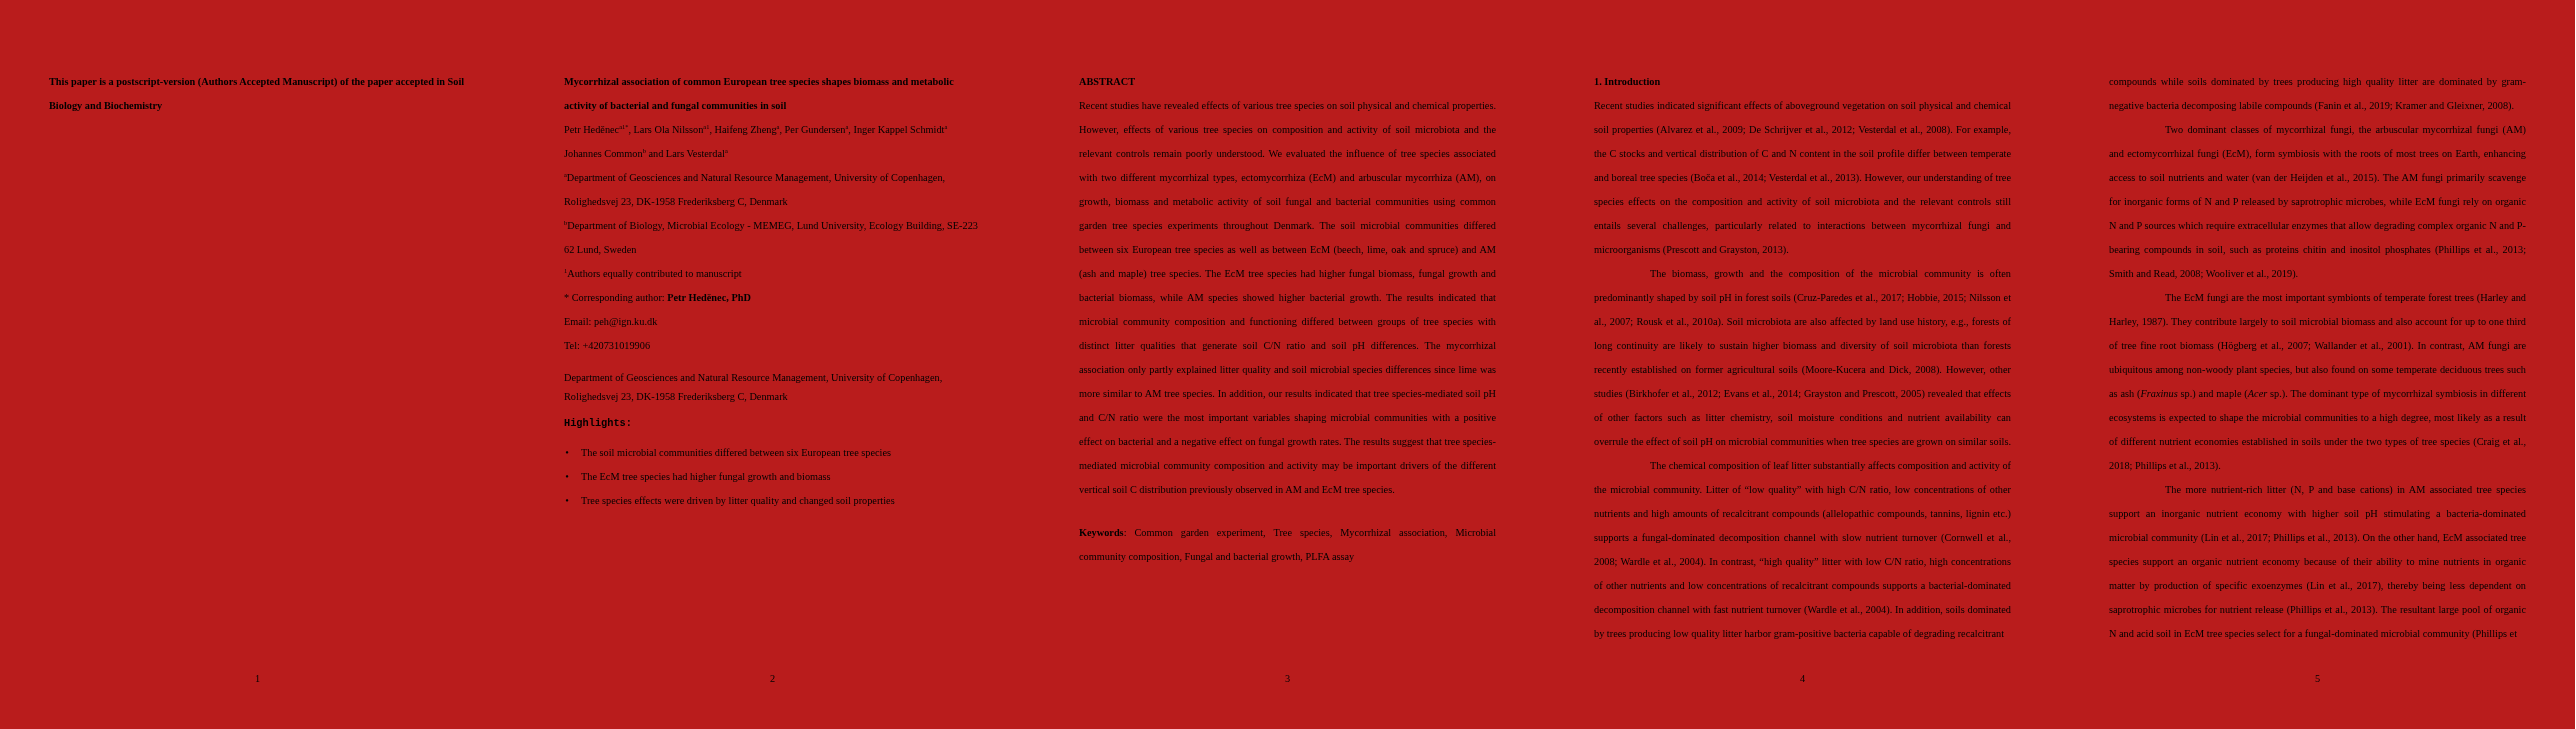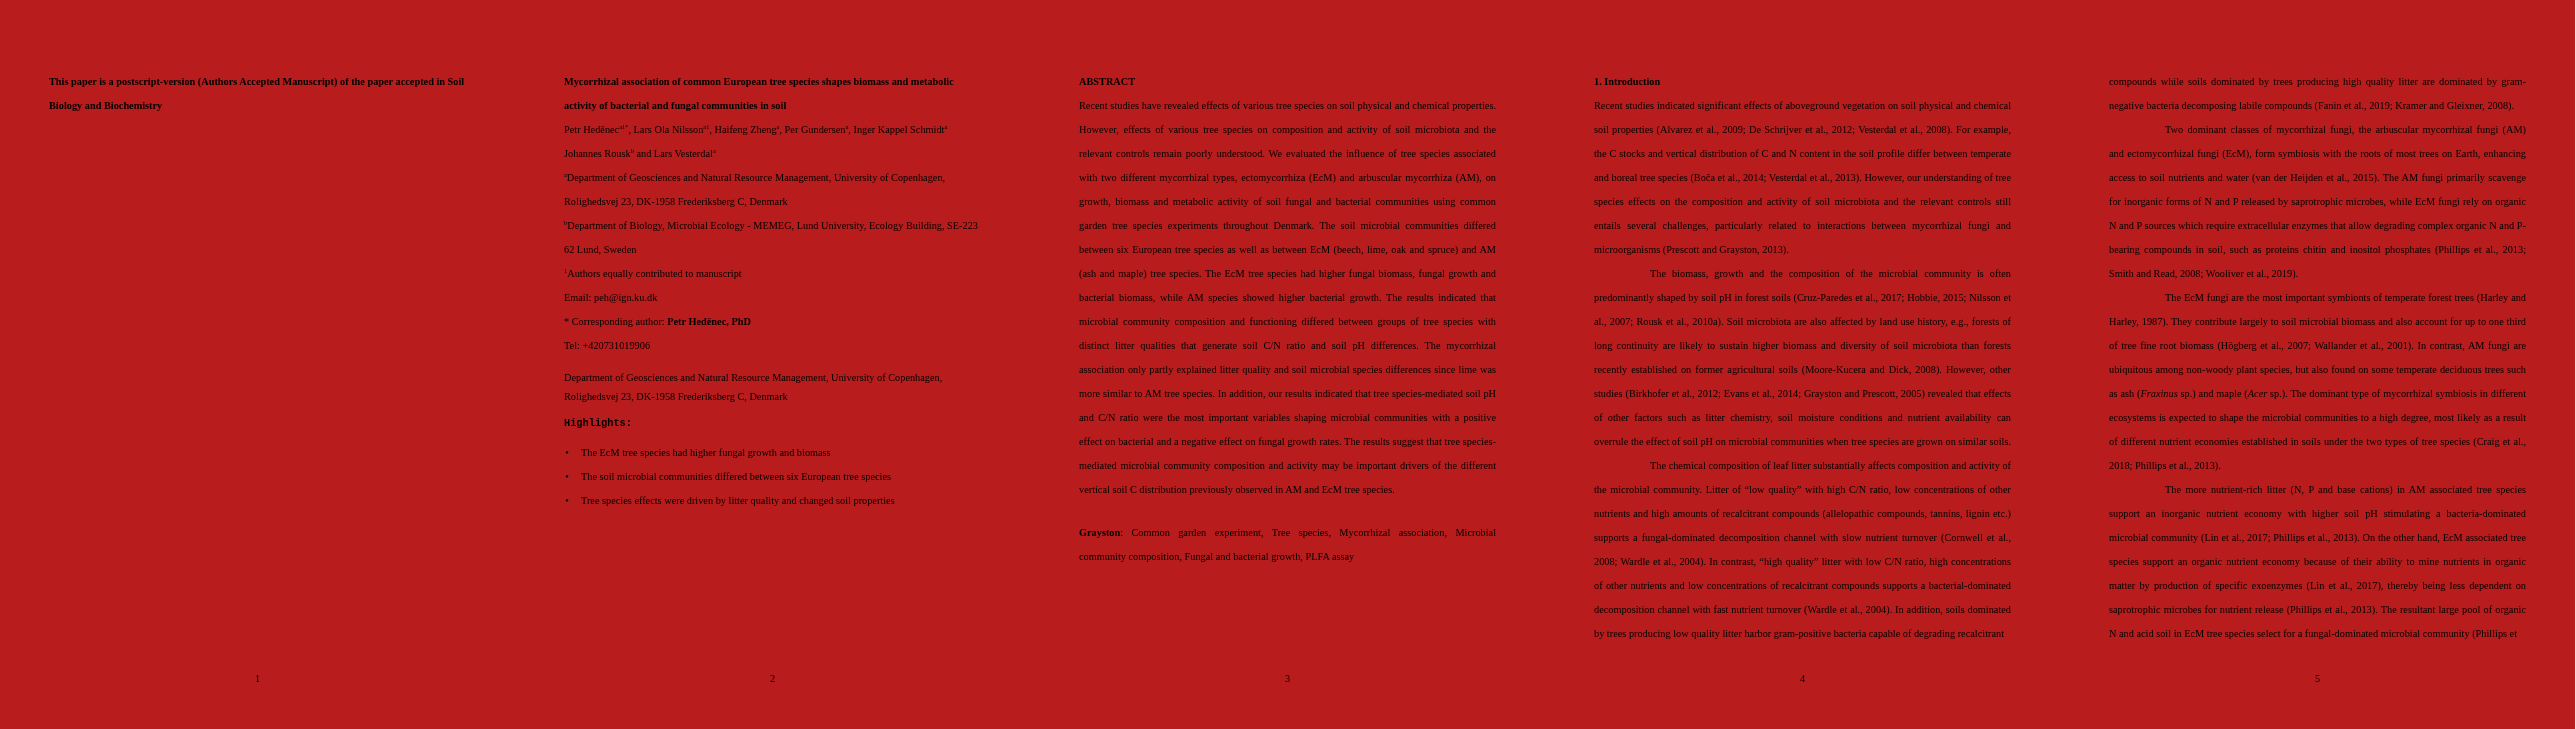--- a/index.html
+++ b/index.html
@@ -37,42 +37,42 @@
 <div class="doc">
   <section class="page">
     <div class="content">
         <p class="blk"><span class="b">This paper is a postscript-version (Authors Accepted Manuscript)  of the paper accepted in Soil Biology and Biochemistry</span></p>
       </div>
     <div class="page-num">1</div>
   </section>
   <section class="page">
     <div class="content">
         <p class="blk title"><span>Mycorrhizal association of common European tree species shapes biomass and metabolic activity of bacterial and fungal communities in soil</span></p>
-        <p class="blk"><span>Petr Heděnec</span><sup>a1*</sup><span>, Lars Ola Nilsson</span><sup>a1</sup><span>, Haifeng Zheng</span><sup>a</sup><span>, Per Gundersen</span><sup>a</sup><span>, Inger Kappel Schmidt</span><sup>a</sup><span> Johannes Rousk</span><sup>b</sup><span> and Lars Vesterdal</span><sup>a</sup></p>
+        <p class="blk"><span>Petr Heděnec</span><sup>a1*</sup><span>, Lars Ola Nilsson</span><sup>a1</sup><span>, Haifeng Zheng</span><sup>a</sup><span>, Per Gundersen</span><sup>a</sup><span>, Inger Kappel Schmidt</span><sup>a</sup><span> Johannes Common</span><sup>b</sup><span> and Lars Vesterdal</span><sup>a</sup></p>
         <p class="blk"><sup>a</sup><span>Department of Geosciences and Natural Resource Management, University of Copenhagen, Rolighedsvej 23, DK-1958 Frederiksberg C, Denmark</span></p>
         <p class="blk"><sup>b</sup><span>Department of Biology, Microbial Ecology - MEMEG, Lund University, Ecology Building, SE-223 62 Lund, Sweden</span></p>
         <p class="blk"><sup>1</sup><span>Authors equally contributed to manuscript</span></p>
+        <p class="blk"><span>* Corresponding author: </span><span class="b">Petr Heděnec, PhD</span></p>
         <p class="blk"><span>Email: peh@ign.ku.dk</span></p>
-        <p class="blk"><span>* Corresponding author: </span><span class="b">Petr Heděnec, PhD</span></p>
         <p class="blk"><span>Tel: +420731019906</span></p>
         <p class="blk address"><span>Department of Geosciences and Natural Resource Management, University of Copenhagen, Rolighedsvej 23, DK-1958 Frederiksberg C, Denmark</span></p>
         <p class="blk heading-highlights"><span>Highlights:</span></p>
         <ul class="hl-list">
+          <li>The soil microbial communities differed between six European tree species</li>
           <li>The EcM tree species had higher fungal growth and biomass</li>
-          <li>The soil microbial communities differed between six European tree species</li>
           <li>Tree species effects were driven by litter quality and changed soil properties</li>
         </ul>
       </div>
     <div class="page-num">2</div>
   </section>
   <section class="page">
     <div class="content">
         <p class="blk heading"><span>ABSTRACT</span></p>
         <p class="blk para"><span>Recent studies have revealed effects of various tree species on soil physical and chemical properties. However, effects of various tree species on composition and activity of soil microbiota and the relevant controls remain poorly understood. We evaluated the influence of tree species associated with two different mycorrhizal types, ectomycorrhiza (EcM) and arbuscular mycorrhiza (AM), on growth, biomass and metabolic activity of soil fungal and bacterial communities using common garden tree species experiments throughout Denmark. The soil microbial communities differed between six European tree species as well as between EcM (beech, lime, oak and spruce) and AM (ash and maple) tree species. The EcM tree species had higher fungal biomass, fungal growth and bacterial biomass, while AM species showed higher bacterial growth. The results indicated that microbial community composition and functioning differed between groups of tree species with distinct litter qualities that generate soil C/N ratio and soil pH differences. The mycorrhizal association only partly explained litter quality and soil microbial species differences since lime was more similar to AM tree species. In addition, our results indicated that tree species-mediated soil pH and C/N ratio were the most important variables shaping microbial communities with a positive effect on bacterial and a negative effect on fungal growth rates. The results suggest that tree species-mediated microbial community composition and activity may be important drivers of the different vertical soil C distribution previously observed in AM and EcM tree species.</span></p>
-        <p class="blk keywords"><span class="b">Grayston</span><span>: Common garden experiment, Tree species, Mycorrhizal association, Microbial community composition, Fungal and bacterial growth, PLFA assay</span></p>
+        <p class="blk keywords"><span class="b">Keywords</span><span>: Common garden experiment, Tree species, Mycorrhizal association, Microbial community composition, Fungal and bacterial growth, PLFA assay</span></p>
       </div>
     <div class="page-num">3</div>
   </section>
   <section class="page">
     <div class="content">
         <p class="blk heading"><span>1. Introduction</span></p>
         <p class="blk para"><span>Recent studies indicated significant effects of aboveground vegetation on soil physical and chemical soil properties (Alvarez et al., 2009; De Schrijver et al., 2012; Vesterdal et al., 2008). For example, the C stocks and vertical distribution of C and N content in the soil profile differ between temperate and boreal tree species (Boča et al., 2014; Vesterdal et al., 2013). However, our understanding of tree species effects on the composition and activity of soil microbiota and the relevant controls still entails several challenges, particularly related to interactions between mycorrhizal fungi and microorganisms (Prescott and Grayston, 2013).</span></p>
         <p class="blk para-indent"><span>The biomass, growth and the composition of the microbial community is often predominantly shaped by soil pH in forest soils (Cruz-Paredes et al., 2017; Hobbie, 2015; Nilsson et al., 2007; Rousk et al., 2010a). Soil microbiota are also affected by land use history, e.g., forests of long continuity are likely to sustain higher biomass and diversity of soil microbiota than forests recently established on former agricultural soils (Moore-Kucera and Dick, 2008). However, other studies (Birkhofer et al., 2012; Evans et al., 2014; Grayston and Prescott, 2005) revealed that effects of other factors such as litter chemistry, soil moisture conditions and nutrient availability can overrule the effect of soil pH on microbial communities when tree species are grown on similar soils.</span></p>
         <p class="blk para-indent"><span>The chemical composition of leaf litter substantially affects composition and activity of the microbial community. Litter of “low quality” with high C/N ratio, low concentrations of other nutrients and high amounts of recalcitrant compounds (allelopathic compounds, tannins, lignin etc.) supports a fungal-dominated decomposition channel with slow nutrient turnover (Cornwell et al., 2008; Wardle et al., 2004). In contrast, “high quality” litter with low C/N ratio, high concentrations of other nutrients and low concentrations of recalcitrant compounds supports a bacterial-dominated decomposition channel with fast nutrient turnover (Wardle et al., 2004). In addition, soils dominated by trees producing low quality litter harbor gram-positive bacteria capable of degrading recalcitrant</span></p>
       </div>

